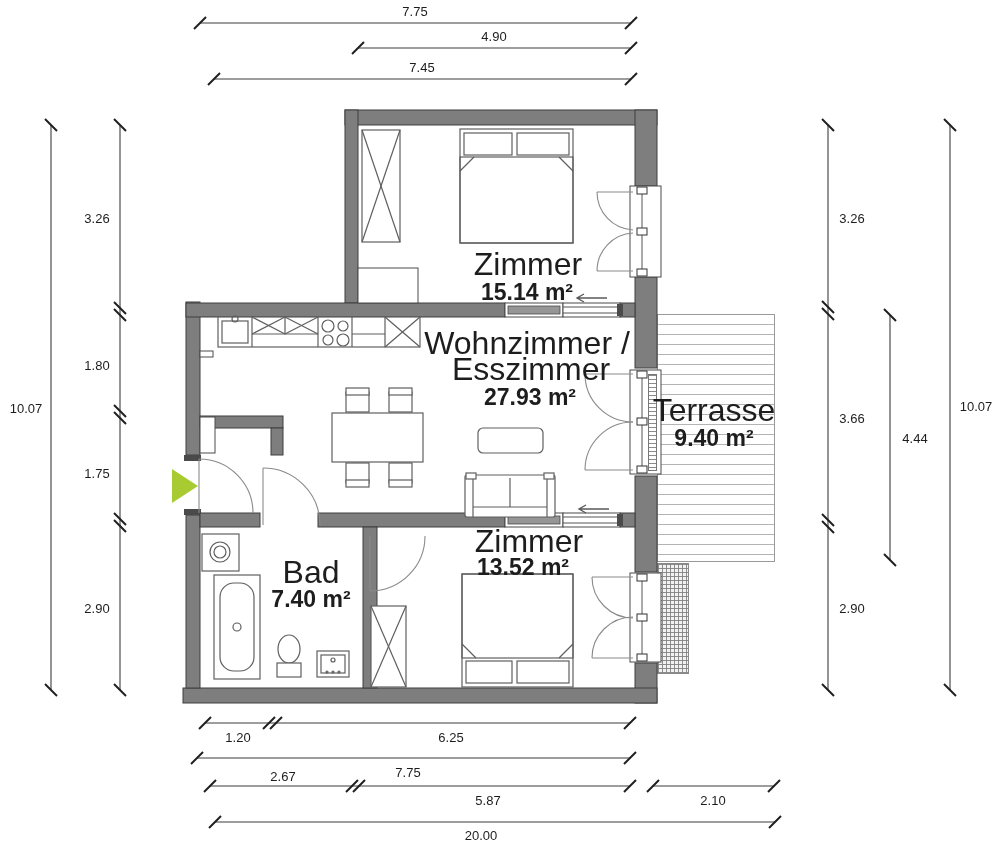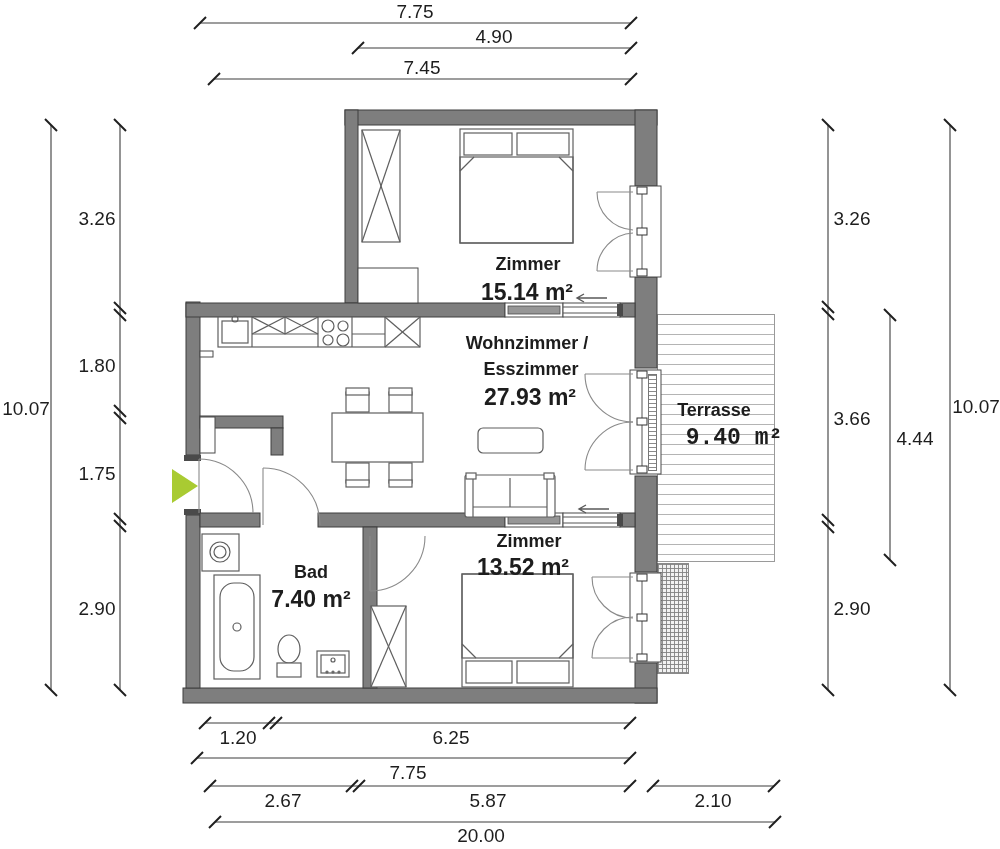--- a/index.html
+++ b/index.html
@@ -10,22 +10,22 @@
         background:repeating-linear-gradient(180deg,#ffffff 0 9px,#b4b4b4 9px 10px);
         border:1px solid #9a9a9a;box-sizing:border-box;}
   .gravel{position:absolute;left:657px;top:563px;width:32px;height:111px;
         background:repeating-linear-gradient(0deg,rgba(130,130,130,.9) 0 1px,transparent 1px 4px),
                    repeating-linear-gradient(90deg,rgba(130,130,130,.9) 0 1px,#f2f2f2 1px 4px);
         border:1px solid #8a8a8a;box-sizing:border-box;}
   .thresh{position:absolute;left:648px;top:374px;width:9px;height:97px;
         background:repeating-linear-gradient(180deg,#8a8a8a 0 1px,#ffffff 1px 4px);
         border:1px solid #777;box-sizing:border-box;}
   .lbl{position:absolute;transform:translateX(-50%);white-space:nowrap;
-       font-size:19px;line-height:22px;}
-  .rn{font-size:18px;font-weight:bold;line-height:27px;}
+       font-size:13px;line-height:22px;}
+  .rn{font-size:32px;font-weight:normal;line-height:27px;}
   .ra{font-size:23px;font-weight:bold;line-height:26px;}
   .wall{fill:var(--wall,#7e7e7e);stroke:#3e3e3e;stroke-width:1;}
   .dark{fill:#4a4a4a;stroke:none;}
   .furn{fill:#ffffff;stroke:#5f5f5f;stroke-width:1.2;}
   .fln{stroke:#5f5f5f;stroke-width:1.2;fill:none;}
   .door{stroke:#8a8a8a;stroke-width:1.1;fill:none;}
   .frame{fill:#ffffff;stroke:#4a4a4a;stroke-width:1;}
   .mull{fill:#ffffff;stroke:#333;stroke-width:1;}
   .dim{stroke:#3c3c3c;stroke-width:1.1;fill:none;}
   .tick{stroke:#1f1f1f;stroke-width:2;fill:none;}
@@ -314,36 +314,36 @@
   <div class="thresh"></div>
 
   <span class="lbl rn" style="left:528px;top:251px;">Zimmer</span>
   <span class="lbl ra" style="left:527px;top:279px;">15.14 m²</span>
 
   <span class="lbl rn" style="left:527px;top:330px;">Wohnzimmer /</span>
   <span class="lbl rn" style="left:531px;top:356px;">Esszimmer</span>
   <span class="lbl ra" style="left:530px;top:384px;">27.93 m²</span>
 
   <span class="lbl rn" style="left:714px;top:397px;">Terrasse</span>
-  <span class="lbl ra" style="left:734px;top:425px;font-family:Liberation Mono, monospace;">9.40 m²</span>
+  <span class="lbl ra" style="left:714px;top:425px;">9.40 m²</span>
 
   <span class="lbl rn" style="left:311px;top:559px;">Bad</span>
   <span class="lbl ra" style="left:311px;top:586px;">7.40 m²</span>
 
   <span class="lbl rn" style="left:529px;top:528px;">Zimmer</span>
   <span class="lbl ra" style="left:523px;top:554px;">13.52 m²</span>
 
   <span class="lbl" style="left:415px;top:1px;">7.75</span>
   <span class="lbl" style="left:494px;top:26px;">4.90</span>
   <span class="lbl" style="left:422px;top:57px;">7.45</span>
 
   <span class="lbl" style="left:238px;top:727px;">1.20</span>
   <span class="lbl" style="left:451px;top:727px;">6.25</span>
   <span class="lbl" style="left:408px;top:762px;">7.75</span>
-  <span class="lbl" style="left:283px;top:790px;text-align:right;">2.67</span>
+  <span class="lbl" style="left:283px;top:766px;text-align:right;">2.67</span>
   <span class="lbl" style="left:488px;top:790px;">5.87</span>
   <span class="lbl" style="left:713px;top:790px;">2.10</span>
   <span class="lbl" style="left:481px;top:825px;">20.00</span>
 
   <span class="lbl" style="left:26px;top:398px;">10.07</span>
   <span class="lbl" style="left:97px;top:208px;">3.26</span>
   <span class="lbl" style="left:97px;top:355px;">1.80</span>
   <span class="lbl" style="left:97px;top:463px;">1.75</span>
   <span class="lbl" style="left:97px;top:598px;">2.90</span>
 

